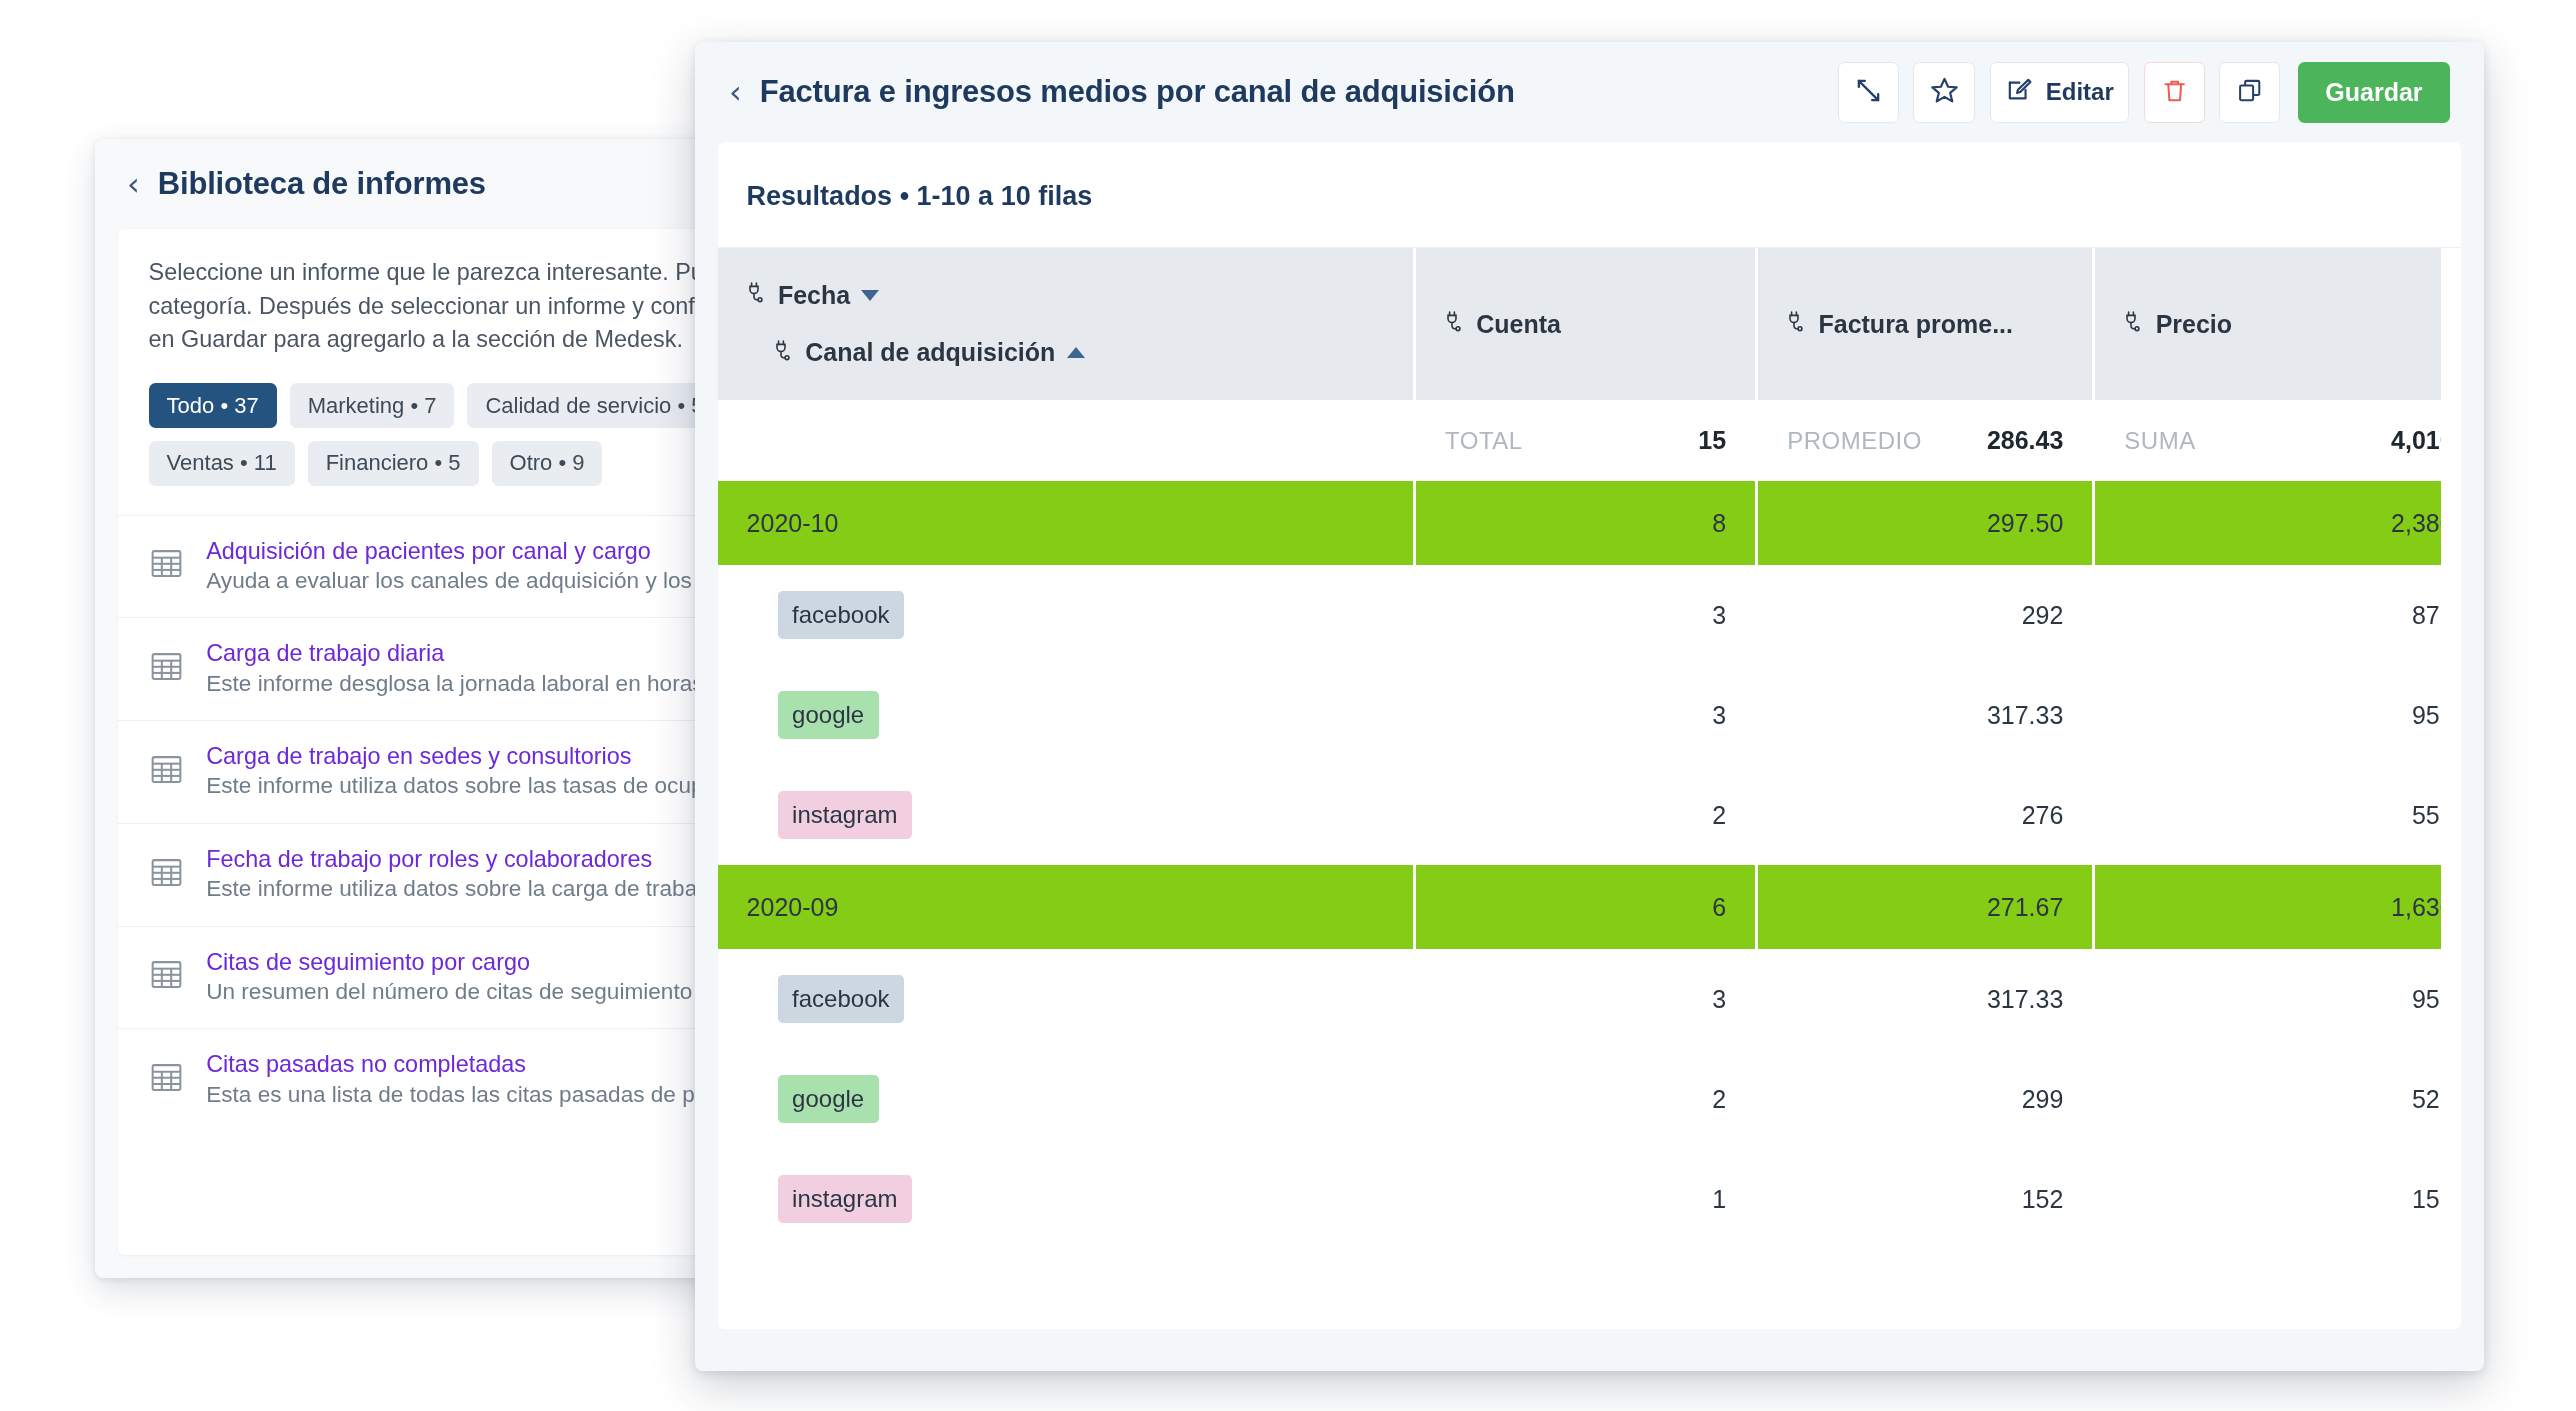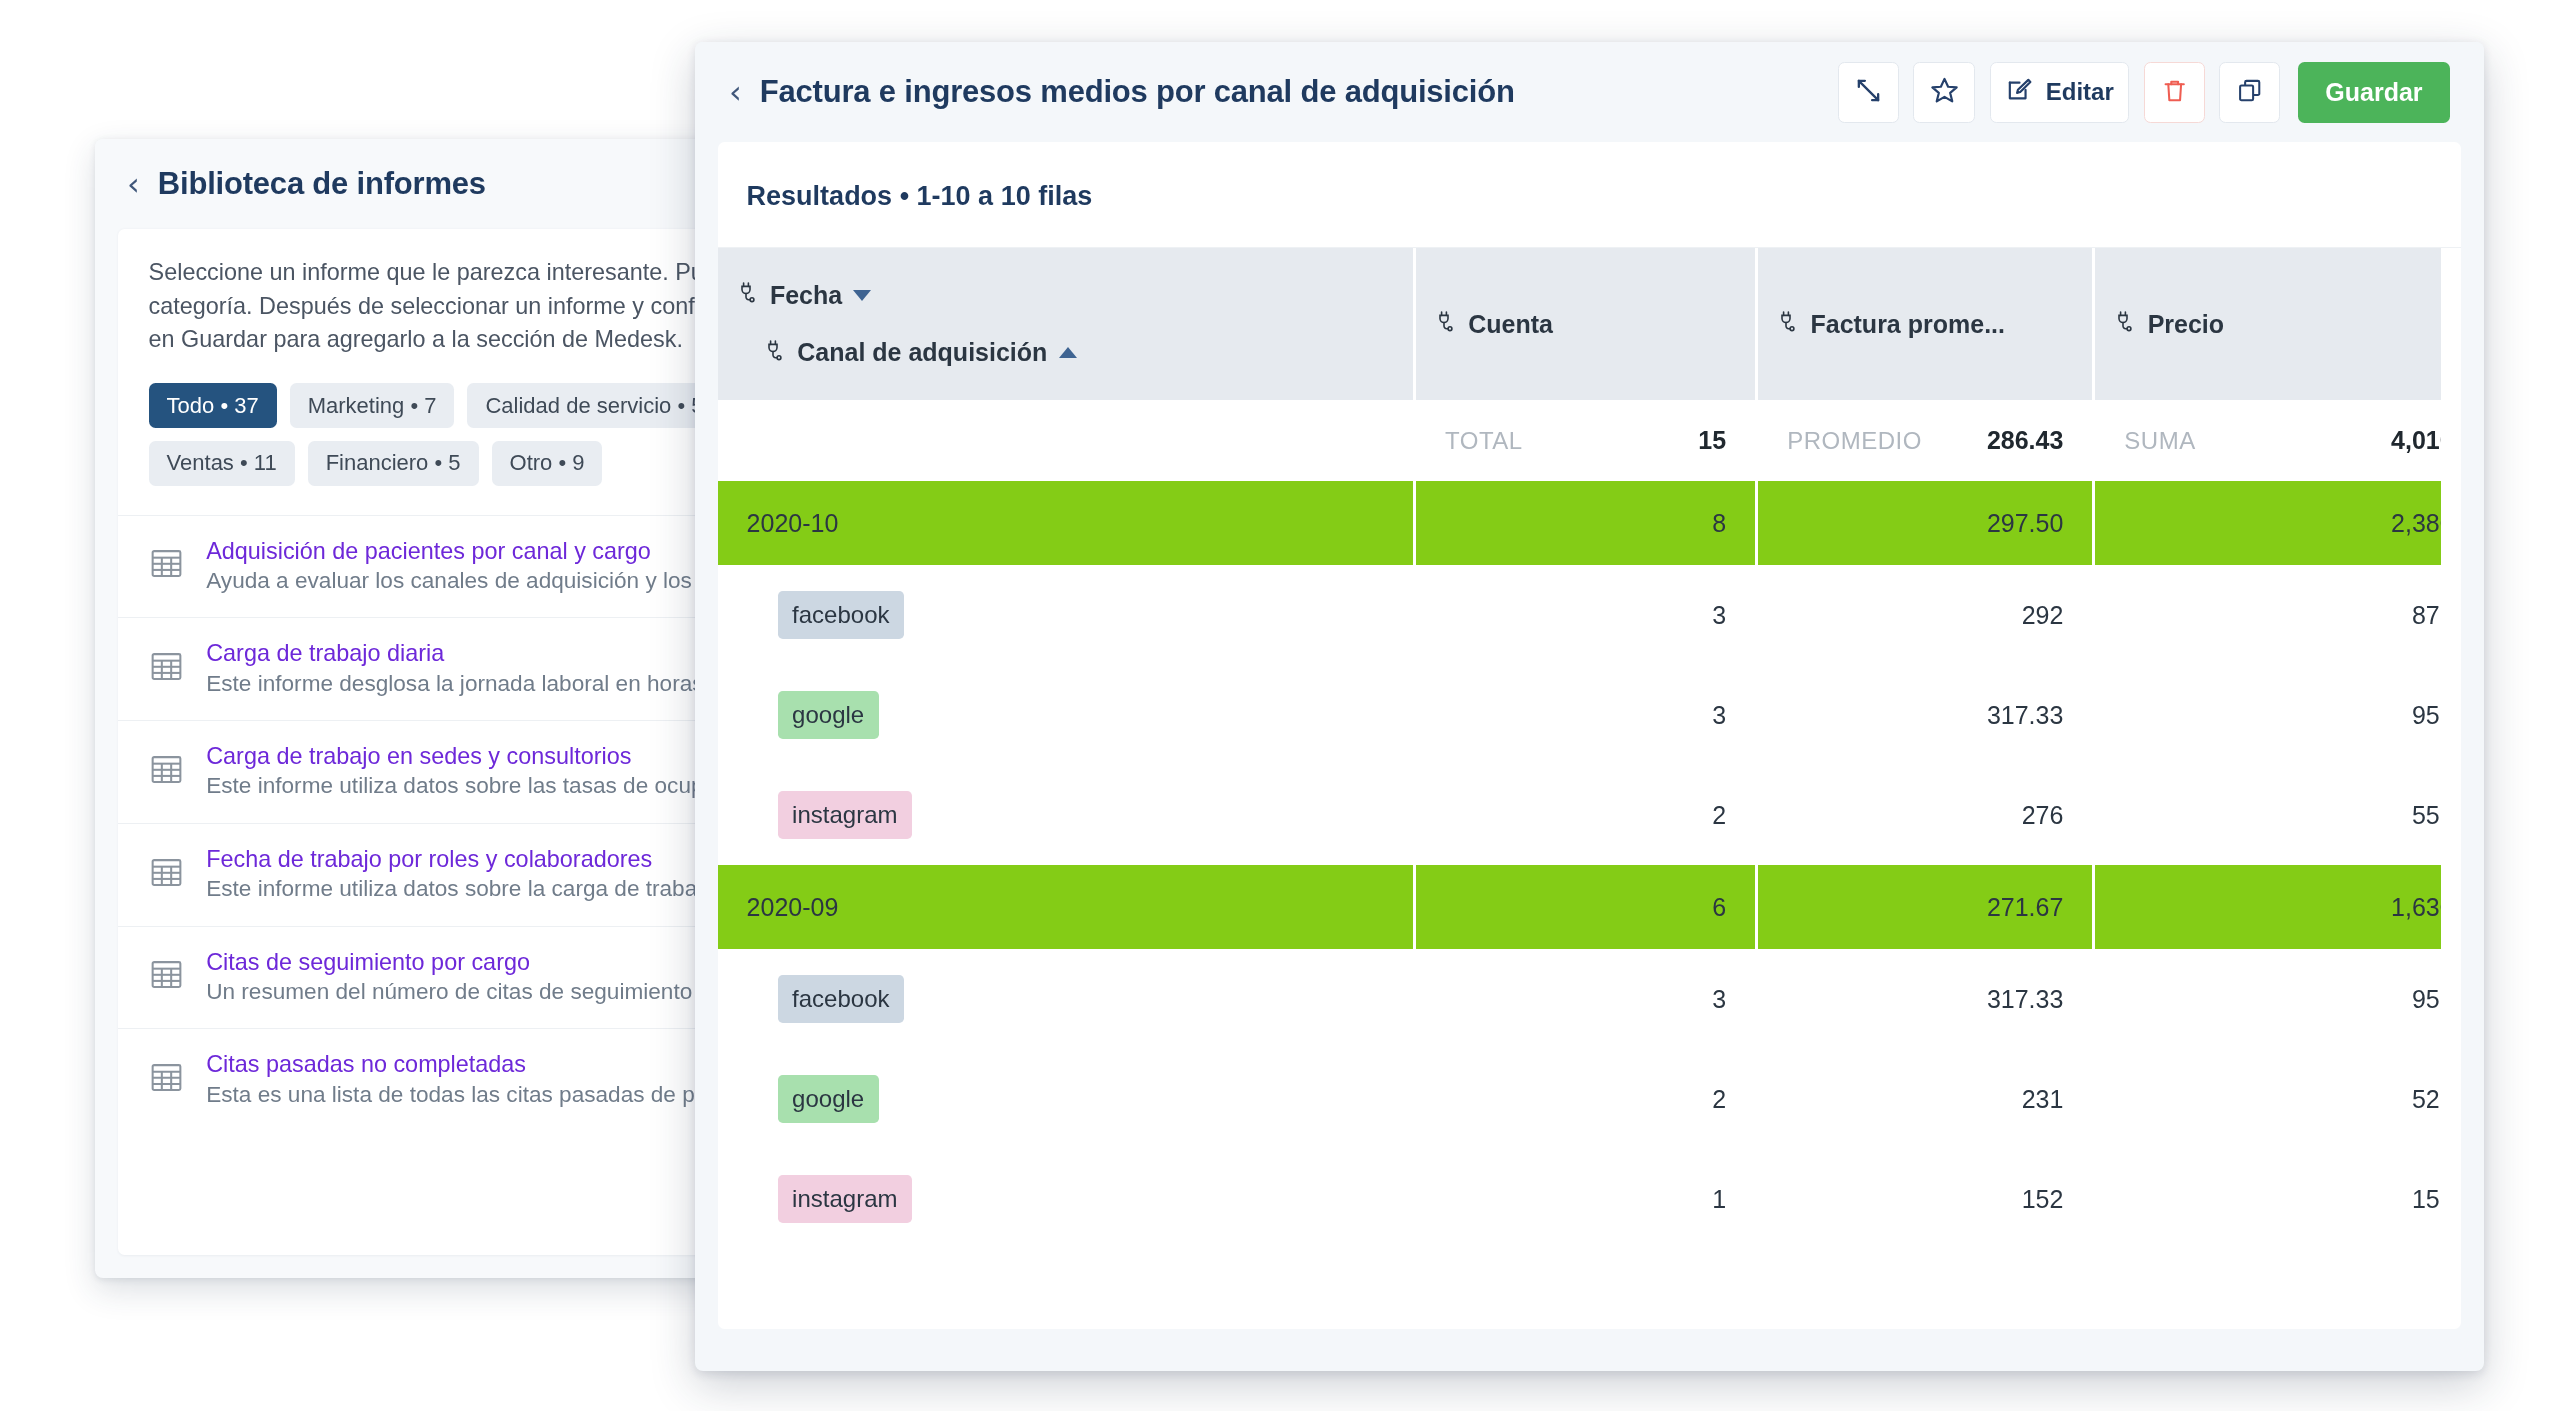--- a/index.html
+++ b/index.html
@@ -227,21 +227,21 @@
   }
   table.rpt col.c-dim   { width: 698px; }
   table.rpt col.c-count { width: 342px; }
   table.rpt col.c-avg   { width: 337px; }
   table.rpt col.c-price { width: 387px; }
 
   thead th {
     background: #e6eaef;
     vertical-align: middle;
     height: 152px;
-    padding: 0 17px;
+    padding: 0 25px;
     border-right: 3.2px solid #ffffff;
     text-align: left;
   }
   thead th:last-child { border-right: none; }
   thead th.num { text-align: left; }
 
   .hcell {
     display: flex;
     align-items: center;
     gap: 11.3px;
@@ -678,21 +678,21 @@
               <td class="num">3</td>
               <td class="num">317.33</td>
               <td class="num">952</td>
             </tr>
 
             <tr class="leaf">
               <td>
                 <span class="tag google">google</span>
               </td>
               <td class="num">2</td>
-              <td class="num">231</td>
+              <td class="num">299</td>
               <td class="num">526</td>
             </tr>
 
             <tr class="leaf">
               <td>
                 <span class="tag instagram">instagram</span>
               </td>
               <td class="num">1</td>
               <td class="num">152</td>
               <td class="num">152</td>

